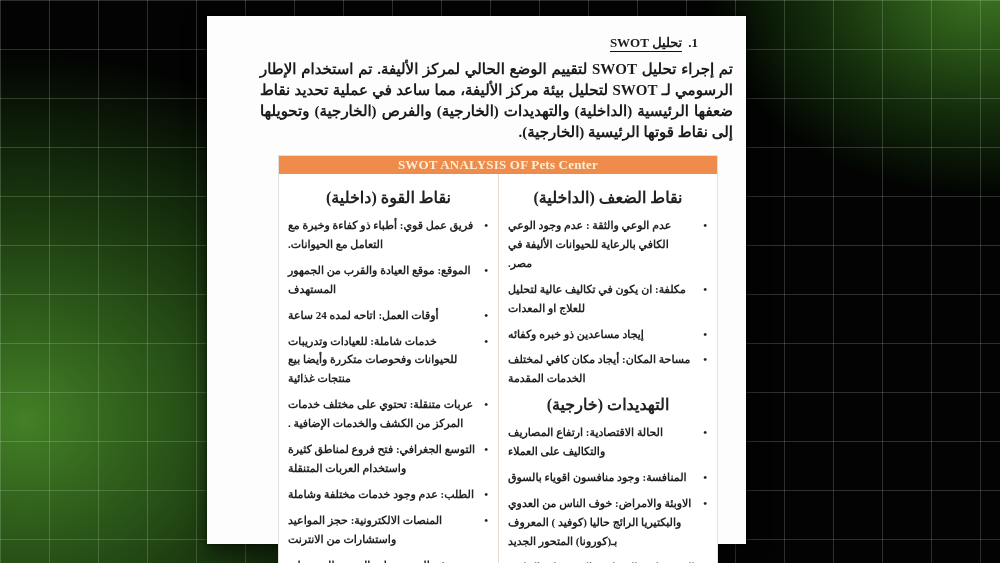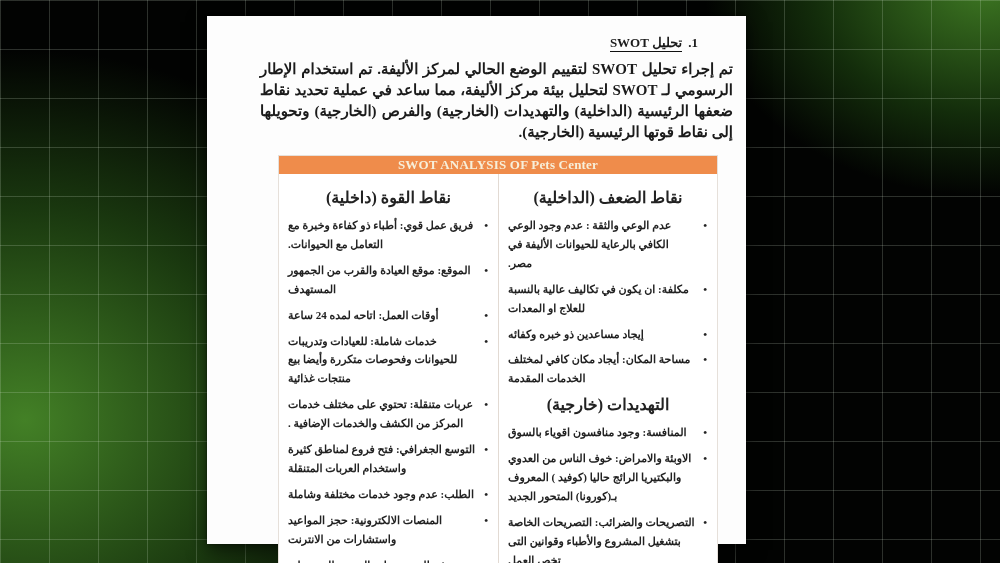--- a/index.html
+++ b/index.html
@@ -81,28 +81,29 @@
       <div class="swot">
         <div class="swot-header" style="background: rgb(239, 140, 75); color: rgb(247, 239, 218);">SWOT ANALYSIS OF Pets Center</div>
 
         <div class="swot-body">
 
           <div class="col first">
             <div class="sec1">
               <div class="sec-head">نقاط الضعف (الداخلية)</div>
               <ul class="bullets">
                   <li>عدم الوعي والثقة : عدم وجود الوعي الكافي بالرعاية للحيوانات الأليفة في مصر.</li>
-                  <li>مكلفة: ان يكون في تكاليف عالية بالنسبة للعلاج او المعدات</li>
+                  <li>مكلفة: ان يكون في تكاليف عالية لتحليل للعلاج او المعدات</li>
                   <li>إيجاد مساعدين ذو خبره وكفائه</li>
                   <li>مساحة المكان: أيجاد مكان كافي لمختلف الخدمات المقدمة</li>
                 </ul>
             </div>
             <div>
               <div class="sec-head">التهديدات (خارجية)</div>
               <ul class="bullets">
+                  <li>الحالة الاقتصادية: ارتفاع المصاريف والتكاليف على العملاء</li>
                   <li>المنافسة: وجود منافسون اقوياء بالسوق</li>
                   <li>الاوبئة والامراض: خوف الناس من العدوي والبكتيريا الرائج حاليا (كوفيد ) المعروف بـ(كورونا) المتحور الجديد</li>
                   <li>التصريحات والضرائب: التصريحات الخاصة بتشغيل المشروع والأطباء وقوانين التى تخص العمل</li>
                 </ul>
             </div>
           </div>
 
           <div class="col">
             <div class="sec1">
               <div class="sec-head">نقاط القوة (داخلية)</div>

